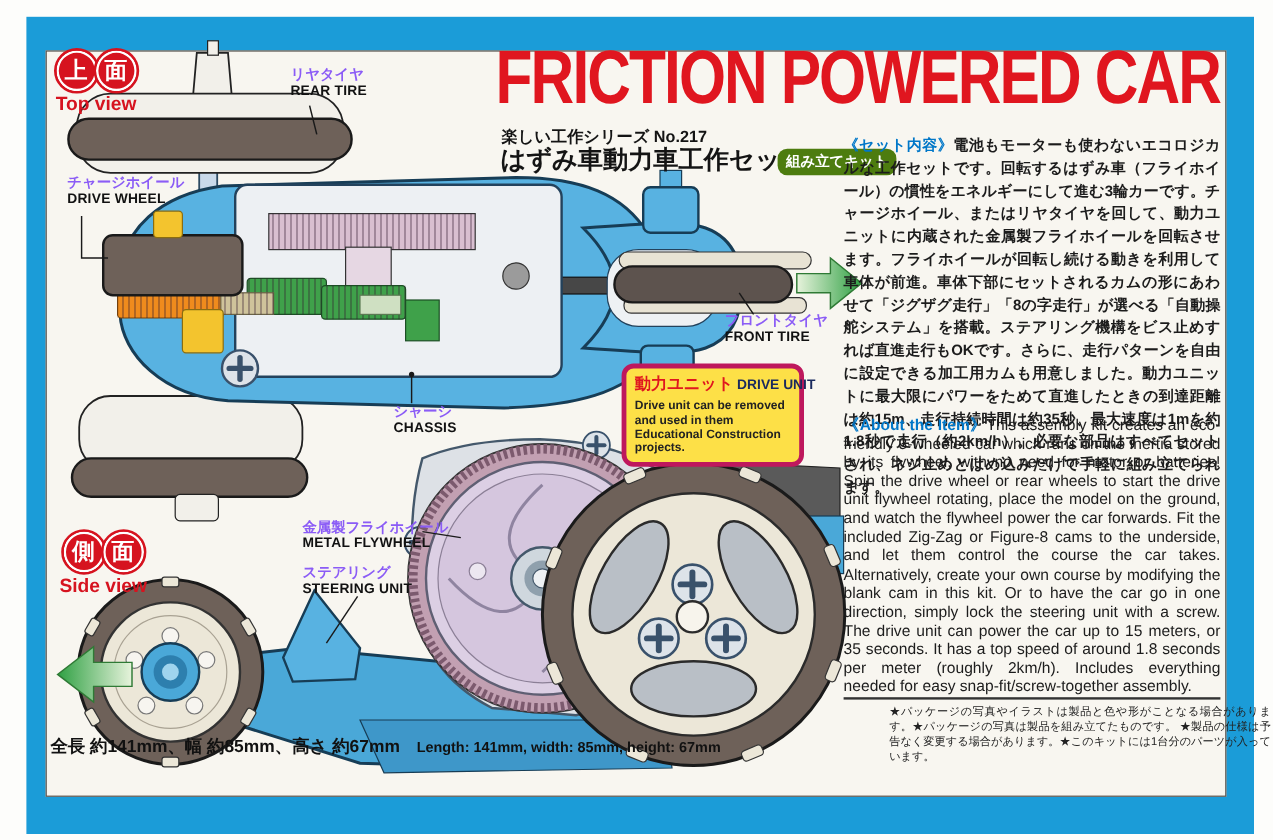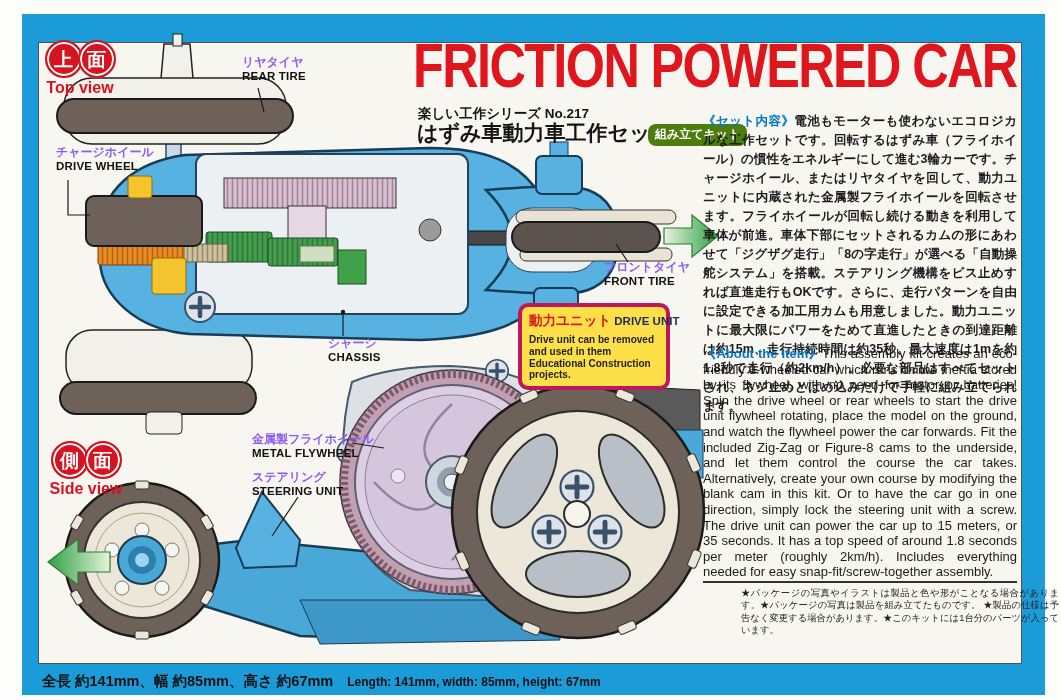--- a/index.html
+++ b/index.html
@@ -42,21 +42,21 @@
   .col{position:absolute;left:703px;width:314px;color:#1c1c1c;text-align:justify;}
   .set-contents{top:112px;font-size:12.5px;line-height:1.52;font-weight:bold;}
   .about-item{top:346px;font-size:13px;line-height:1.2;}
   .lead{color:#0077c8;font-weight:bold;}
   .divider{position:absolute;left:703px;top:581px;width:314px;border-top:2px solid #333;}
   .jp-disc{position:absolute;left:703px;top:587px;width:318px;font-size:9.3px;line-height:1.32;
            color:#222;text-align:justify;margin-left:38px;}
   .en-disc{position:absolute;left:703px;top:625px;width:318px;font-size:10.8px;line-height:1.2;
            color:#1a1a1a;font-family:"Liberation Serif",serif;}
 
-  .dims{position:absolute;left:42px;top:672px;display:flex;align-items:baseline;gap:14px;
+  .dims{position:absolute;left:42px;top:613px;display:flex;align-items:baseline;gap:14px;
         white-space:nowrap;}
   .dims .jp{font-size:14.5px;font-weight:bold;color:#111;}
   .dims .en{font-size:12px;font-weight:bold;color:#111;}
 </style>
 </head>
 <body>
 
 <div class="page">
   <div class="frame"></div>
   <div class="content"></div>

